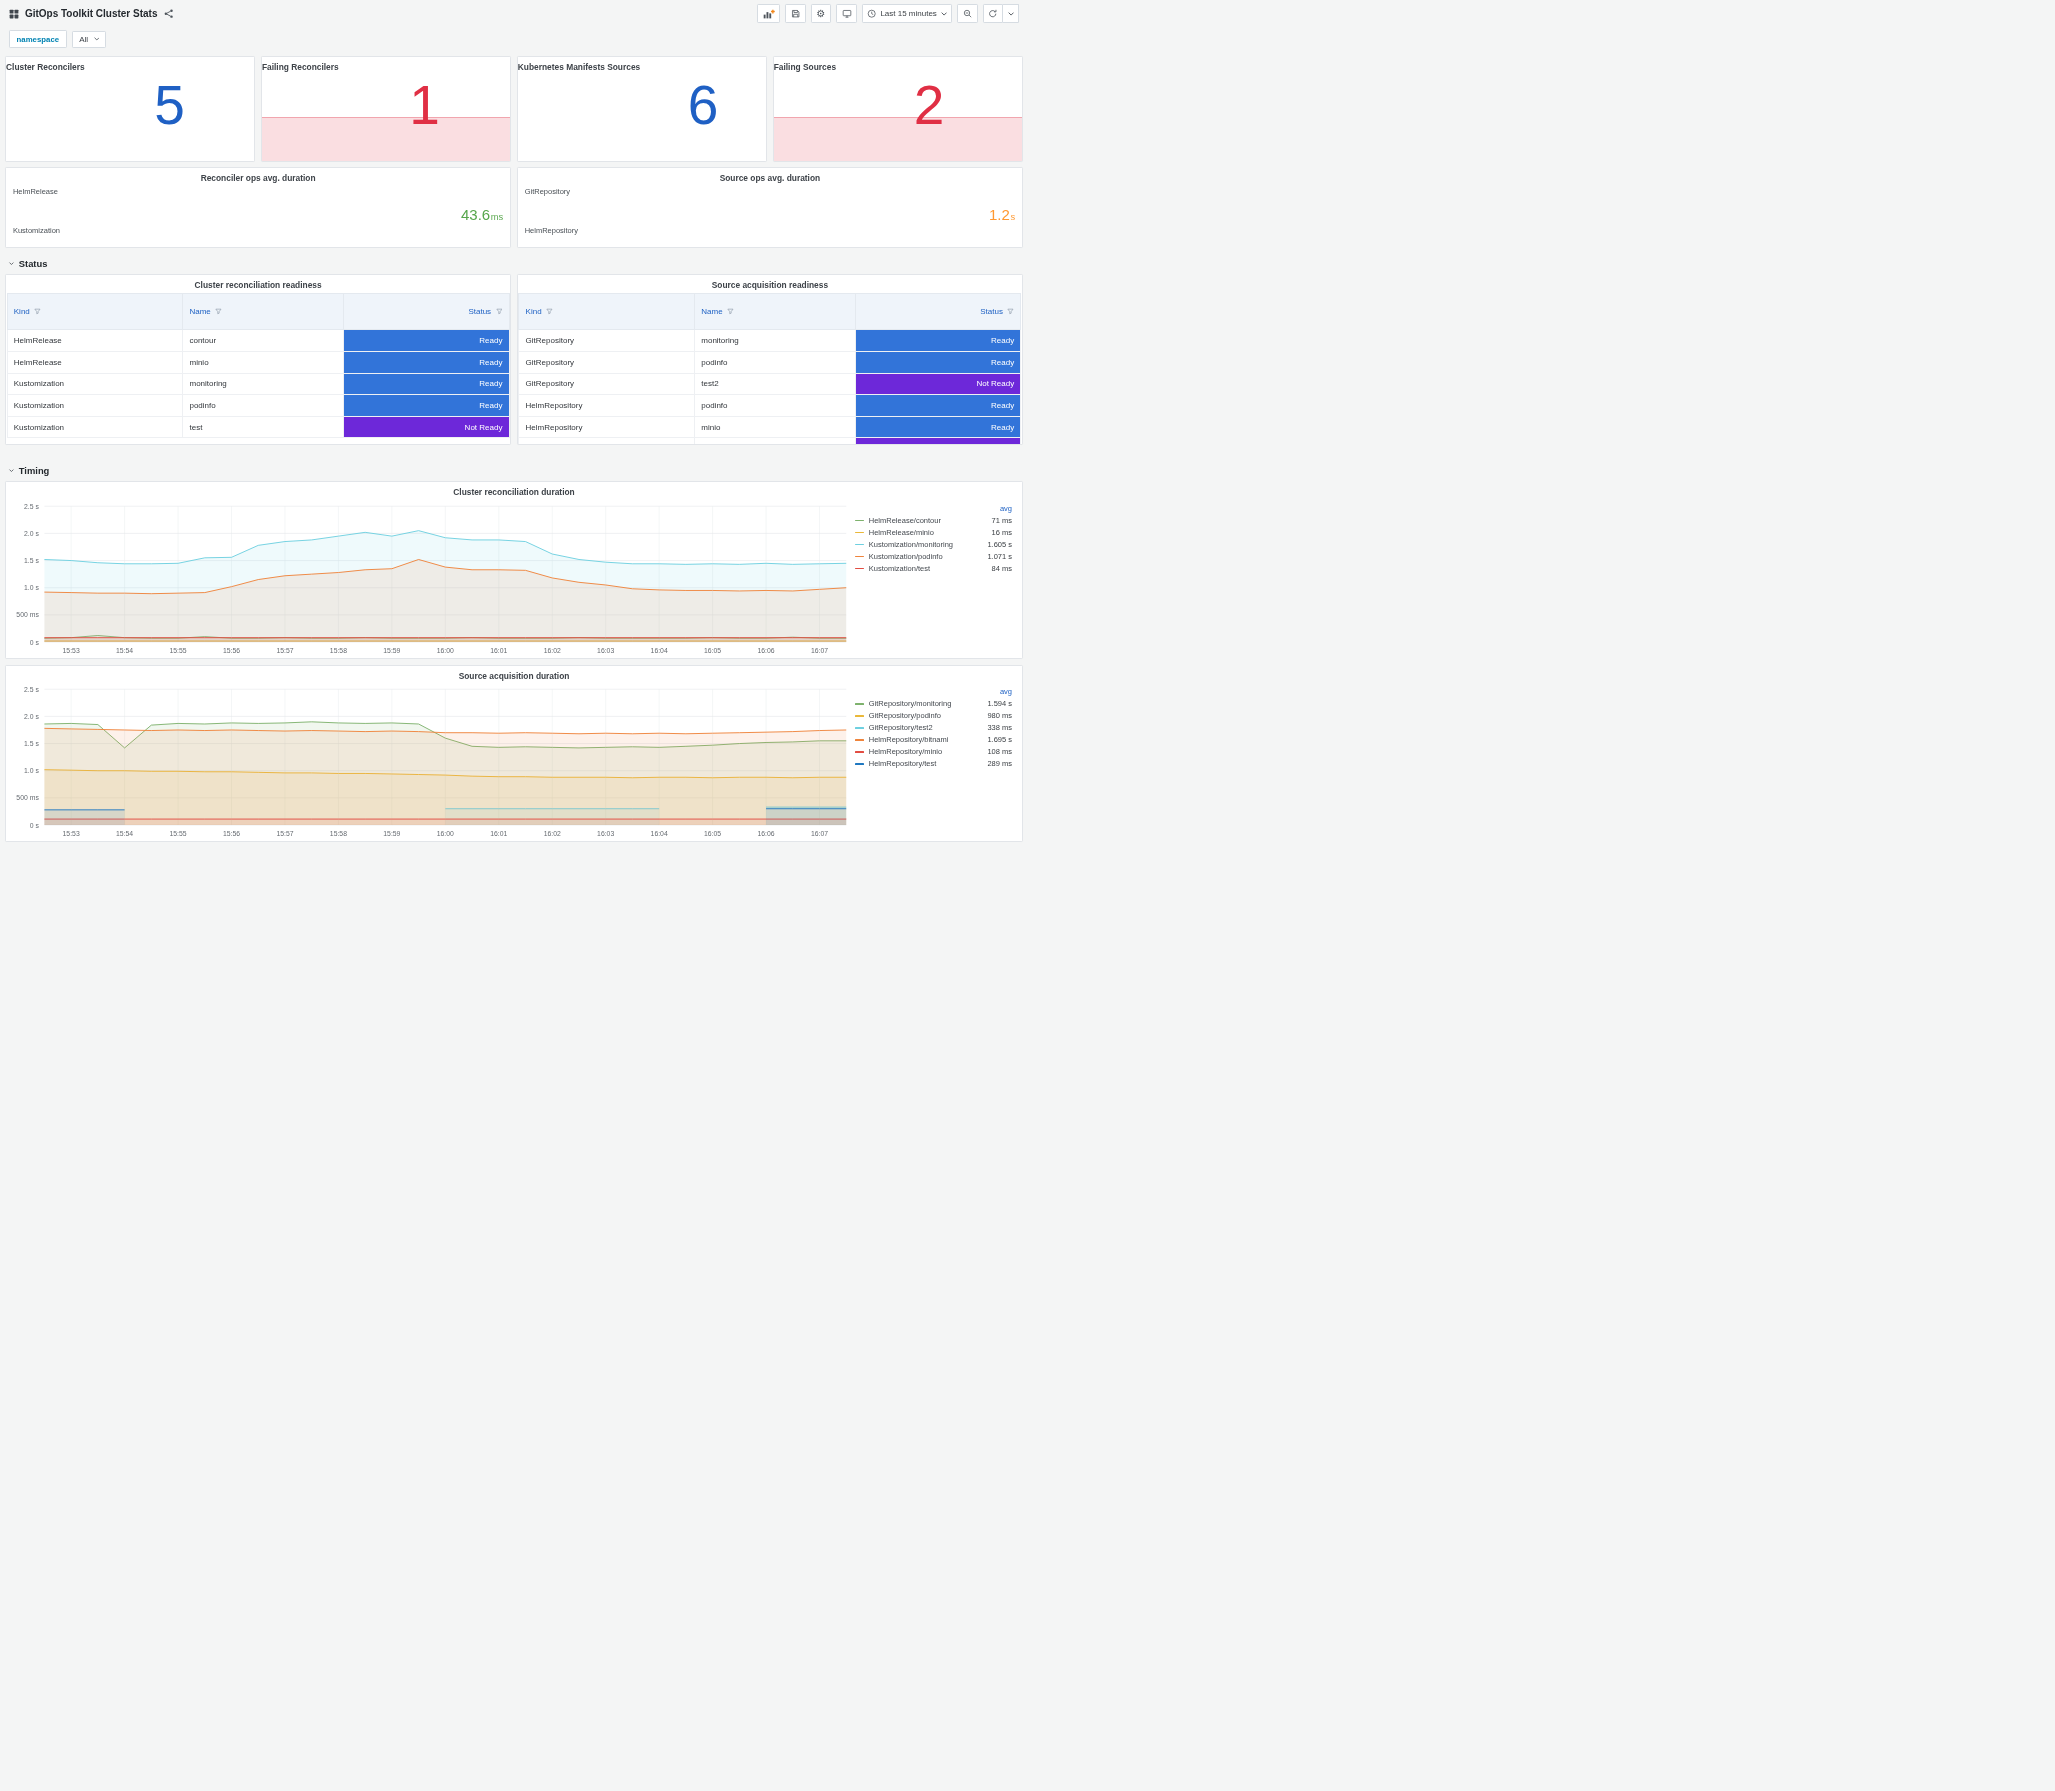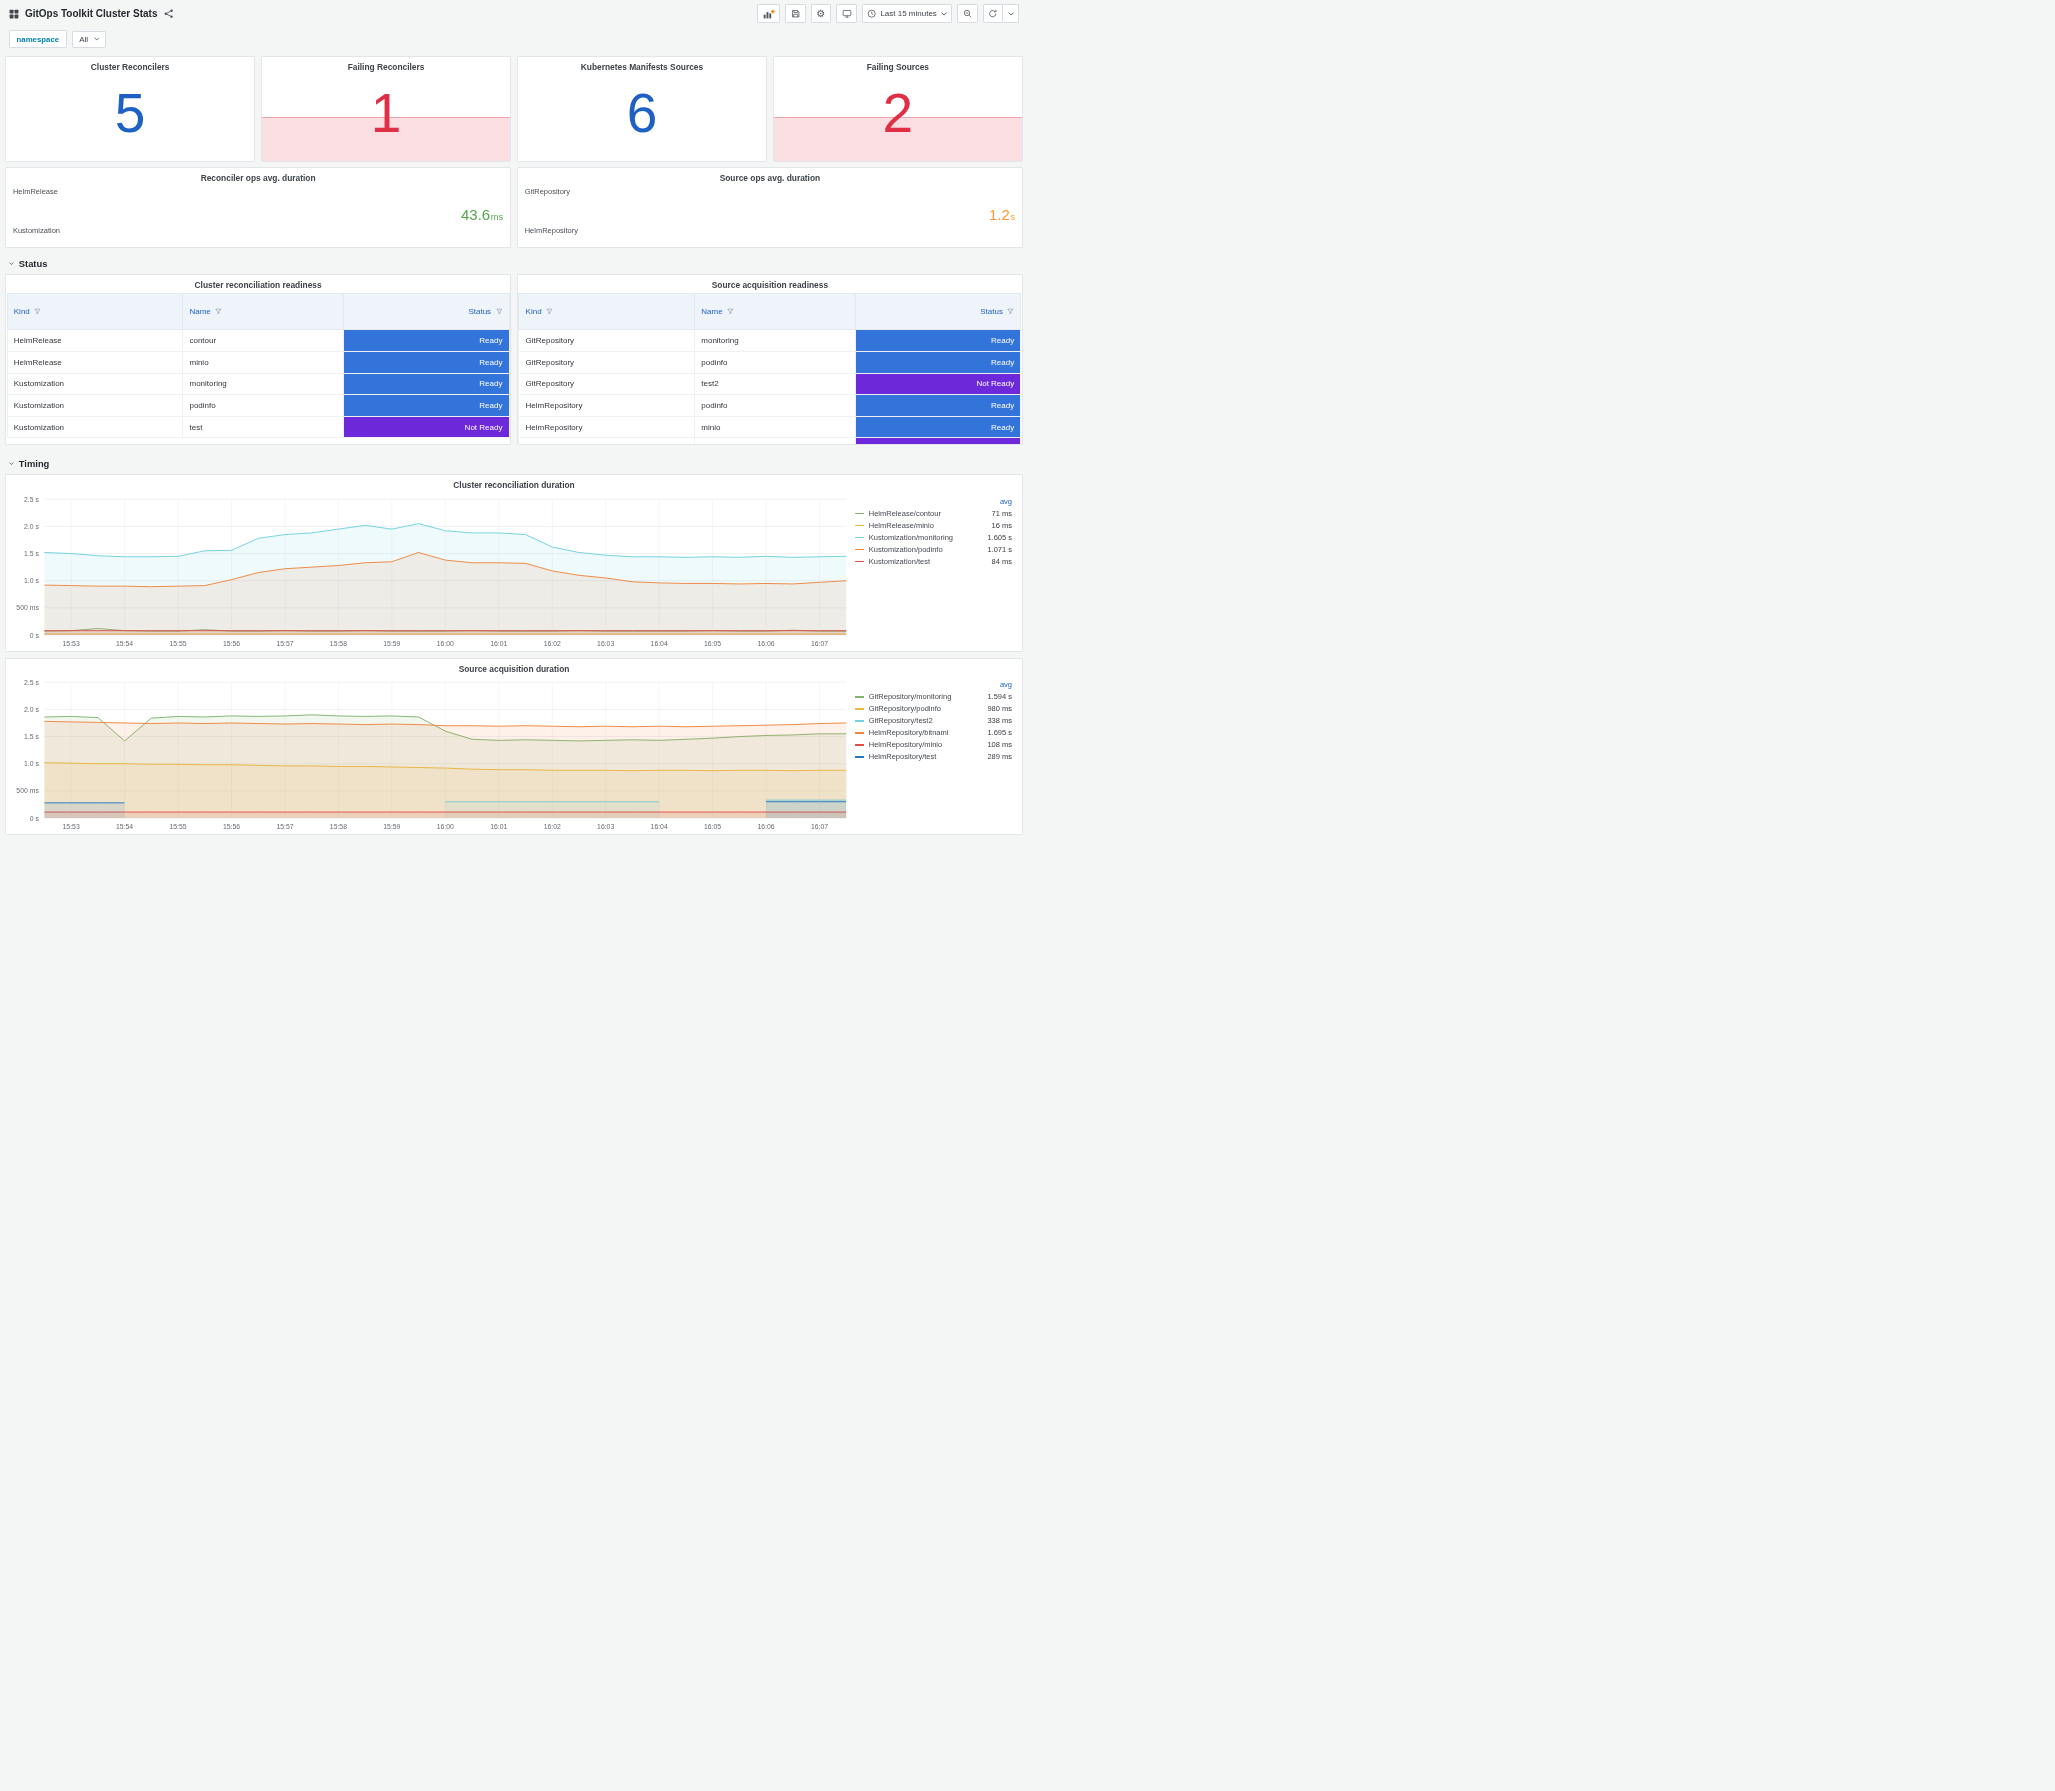--- a/index.html
+++ b/index.html
@@ -27,21 +27,21 @@
     padding:3.7px 6.9px; border-radius:1.2px; }
   .var-value-box { border:0.6px solid #d6dce2; background:#fff; color:#3c4147; font-size:8px; padding:3.1px 6.2px;
     display:flex; gap:5.6px; align-items:center; border-radius:1.2px; cursor:pointer; }
 
   
   .panel { background:#fff; border:0.6px solid #e2e5e9; border-radius:1.2px; position:relative; overflow:hidden; }
   .panel-title { text-align:center; font-size:8.4px; font-weight:600; color:#3e4349; padding:5px 0 2.5px; position:relative; z-index:2; }
 
   
   .stats-row { display:grid; grid-template-columns:repeat(4,1fr); gap:5.6px; margin-bottom:5.6px; }
-  .stat-panel { height:106px; display:flex; flex-direction:column; }
+  .stat-panel { height:106px; display:flex; }
   .stat-value { flex:1; display:flex; align-items:center; justify-content:center; font-size:55px; font-weight:500;
     line-height:1; color:#1F60C4; padding-bottom:7.5px; position:relative; z-index:2; }
   .stat-panel.alert .stat-value { color:#E02F44; }
   .alert-fill { position:absolute; left:0; right:0; bottom:0; height:42%; background:rgba(224,47,68,0.16);
     border-top:0.6px solid rgba(224,47,68,0.32); z-index:1; }
 
   
   .gauges-row { display:grid; grid-template-columns:repeat(2,1fr); gap:5.6px; margin-bottom:3.7px; }
   .gauge-panel { height:81px; padding-bottom:3.7px; }
   .gauge-row { padding:0.6px 6.9px 3.1px; }
@@ -50,21 +50,21 @@
   .gauge-track { flex:1; height:10.6px; background:#e6e8ea; border-radius:1.2px; overflow:hidden; }
   .gauge-fill { height:100%; }
   .gauge-value { width:76px; text-align:right; font-size:15px; font-weight:500; white-space:nowrap; line-height:1; }
   .gauge-value .unit { font-size:9.4px; font-weight:400; margin-left:0.6px; opacity:.95; }
 
   
   .section-header { display:flex; align-items:center; gap:4.4px; padding:5.6px 2.5px 5px; font-size:9.4px; font-weight:700;
     color:#24292e; cursor:pointer; }
 
   
-  .tables-row { display:grid; grid-template-columns:repeat(2,1fr); gap:5.6px; margin-bottom:8px; }
+  .tables-row { display:grid; grid-template-columns:repeat(2,1fr); gap:5.6px; margin-bottom:15px; }
   .table-panel { height:171px; }
   table.gtable { width:calc(100% - 1.2px); margin:1.2px 0.6px; border-collapse:collapse; font-size:8px; }
   .gtable th { background:#eff4fa; color:#2163c4; font-weight:500; text-align:left; padding:0 6.2px; height:36px;
     border:0.6px solid #e4e9ef; cursor:pointer; }
   .gtable th .th-inner { display:flex; align-items:center; gap:4.4px; }
   .gtable th.right .th-inner { justify-content:flex-end; }
   .gtable td { border:0.6px solid #eef0f3; padding:0 6.2px; height:20.6px; color:#33373c; }
   .gtable td.status-td { padding:0; }
   .status-pill { height:100%; min-height:20.6px; display:flex; align-items:center; justify-content:flex-end;
     padding-right:6.2px; color:#fff; }

